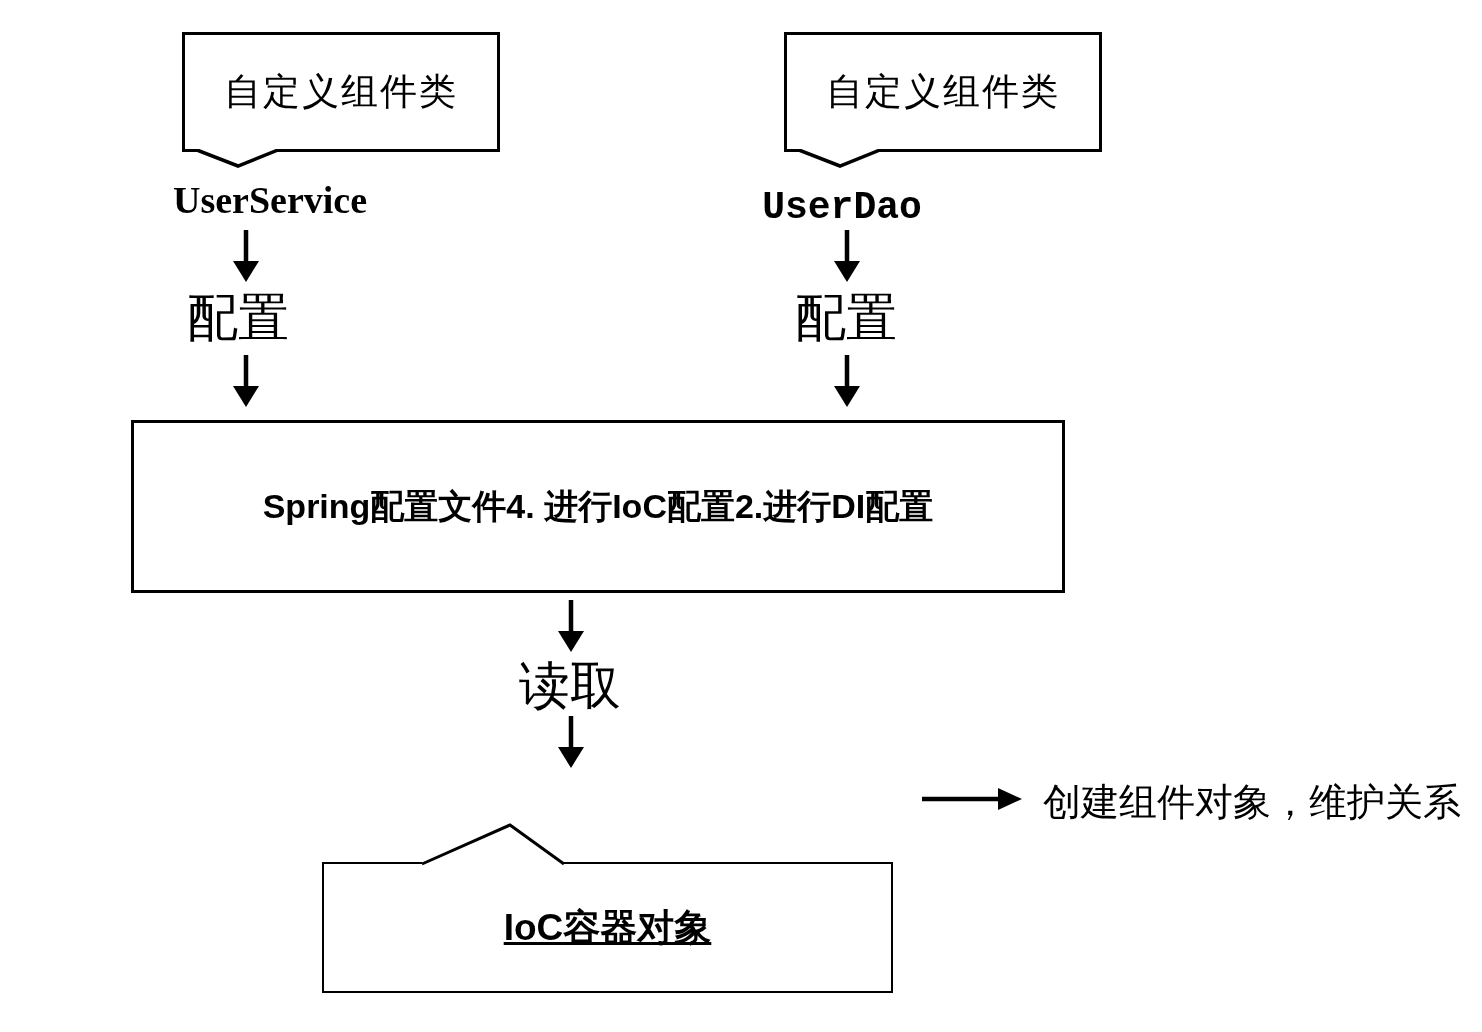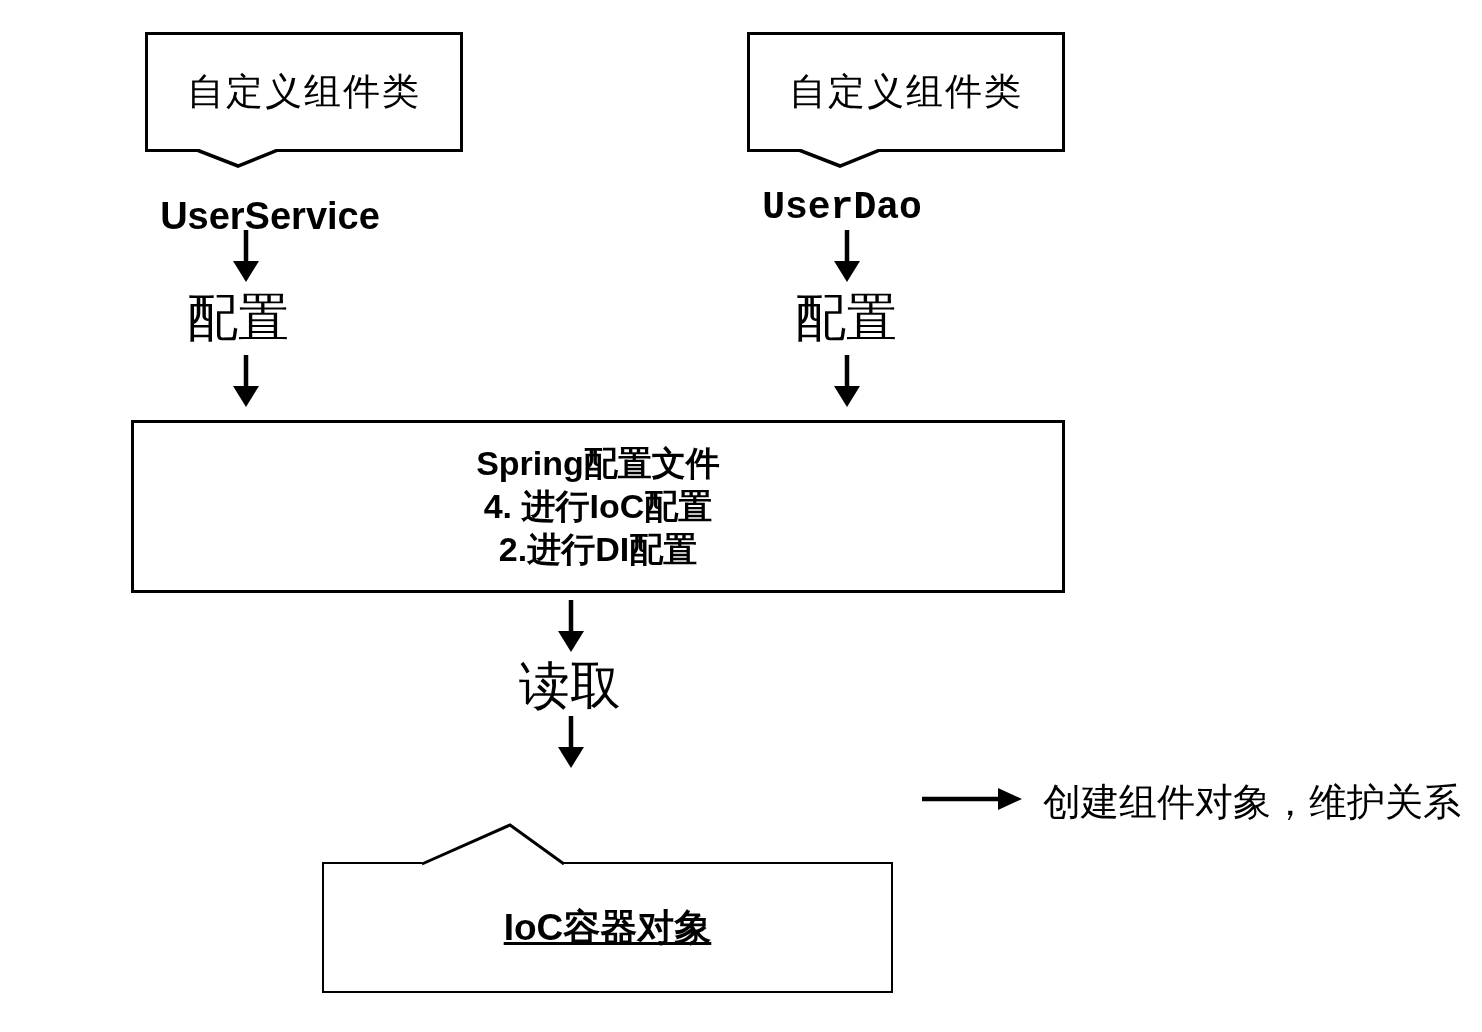--- a/index.html
+++ b/index.html
@@ -21,29 +21,29 @@
   .box {
     position: absolute;
     box-sizing: border-box;
     border: 3px solid #000000;
     background: #ffffff;
     display: flex;
     align-items: center;
     justify-content: center;
     text-align: center;
   }
-  .callout-box { width: 318px; height: 120px; top: 32px; }
+  .callout-box { width: 318px; height: 120px; top: 32px; margin-left: 37px; }
   .callout-box .label {
     font-family: "Liberation Serif", serif;
     font-size: 37px;
     letter-spacing: 2px;
   }
   .spring-box {
     left: 131px; top: 420px; width: 934px; height: 173px;
-    flex-direction: column;
+    flex-direction: row;
     font-weight: bold;
     font-size: 34px;
     line-height: 43px;
   }
   .ioc-box {
     left: 322px; top: 862px; width: 571px; height: 131px;
     border-width: 2px;
     font-weight: bold;
     font-size: 37px;
     text-decoration: underline;
@@ -103,21 +103,21 @@
   </svg>
 
   <div class="box callout-box" style="left:747px;">
     <span class="label">自定义组件类</span>
   </div>
   <svg style="left:796px; top:149px;" width="88" height="22" viewBox="0 0 88 22">
     <polygon class="notch-fill" points="3,0 84,0 44,17"></polygon>
     <path class="notch-stroke" stroke-width="3.5" d="M3,1 L44,17 L84,1"></path>
   </svg>
 
-  <div class="classname" style="left:145px; top:194px; width:250px;">UserService</div>
+  <div class="classname" style="left:145px; top:178px; width:250px;font-family:Liberation Serif, serif;">UserService</div>
   <div class="classname" style="left:717px; top:186px; width:250px;font-family:Liberation Mono, monospace;">UserDao</div>
 
   <svg style="left:230px; top:230px;" width="32" height="52" viewBox="0 0 32 52">
     <rect class="ink" x="13.75" y="0" width="4.5" height="34"></rect>
     <polygon class="ink" points="3,31 29,31 16,52"></polygon>
   </svg>
   <div class="cjk-label" style="left:138px; top:296px; width:200px;">配置</div>
   <svg style="left:230px; top:355px;" width="32" height="52" viewBox="0 0 32 52">
     <rect class="ink" x="13.75" y="0" width="4.5" height="34"></rect>
     <polygon class="ink" points="3,31 29,31 16,52"></polygon>

